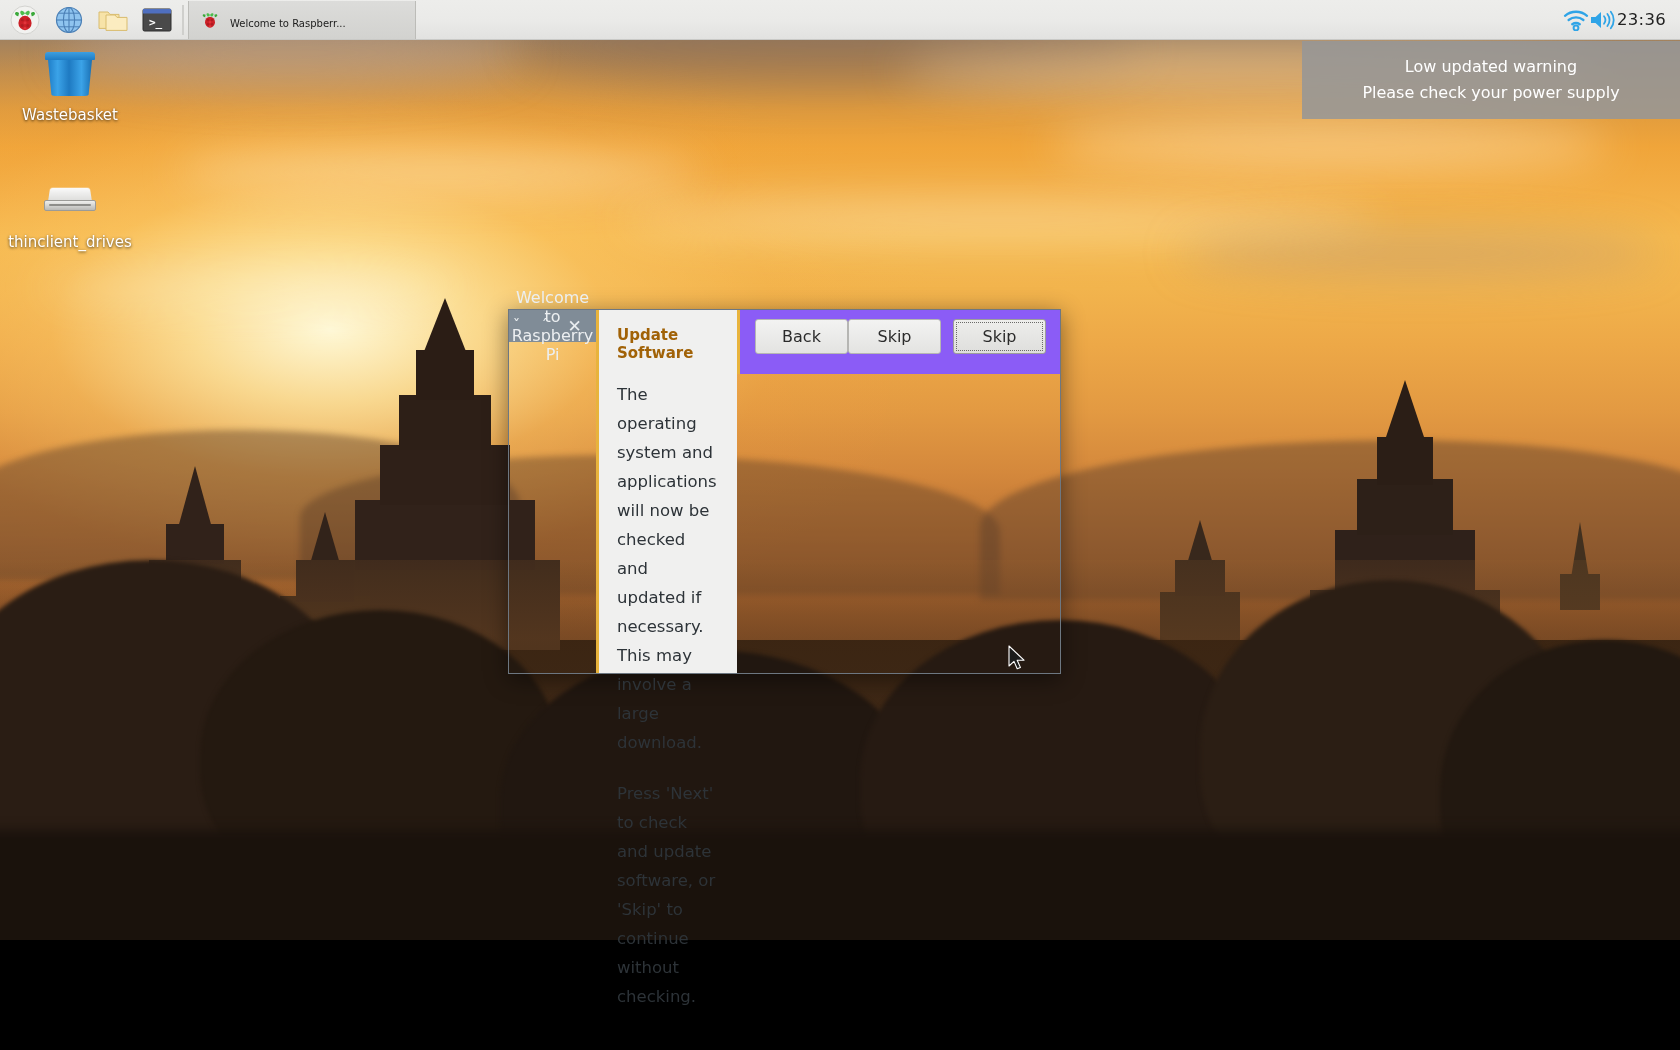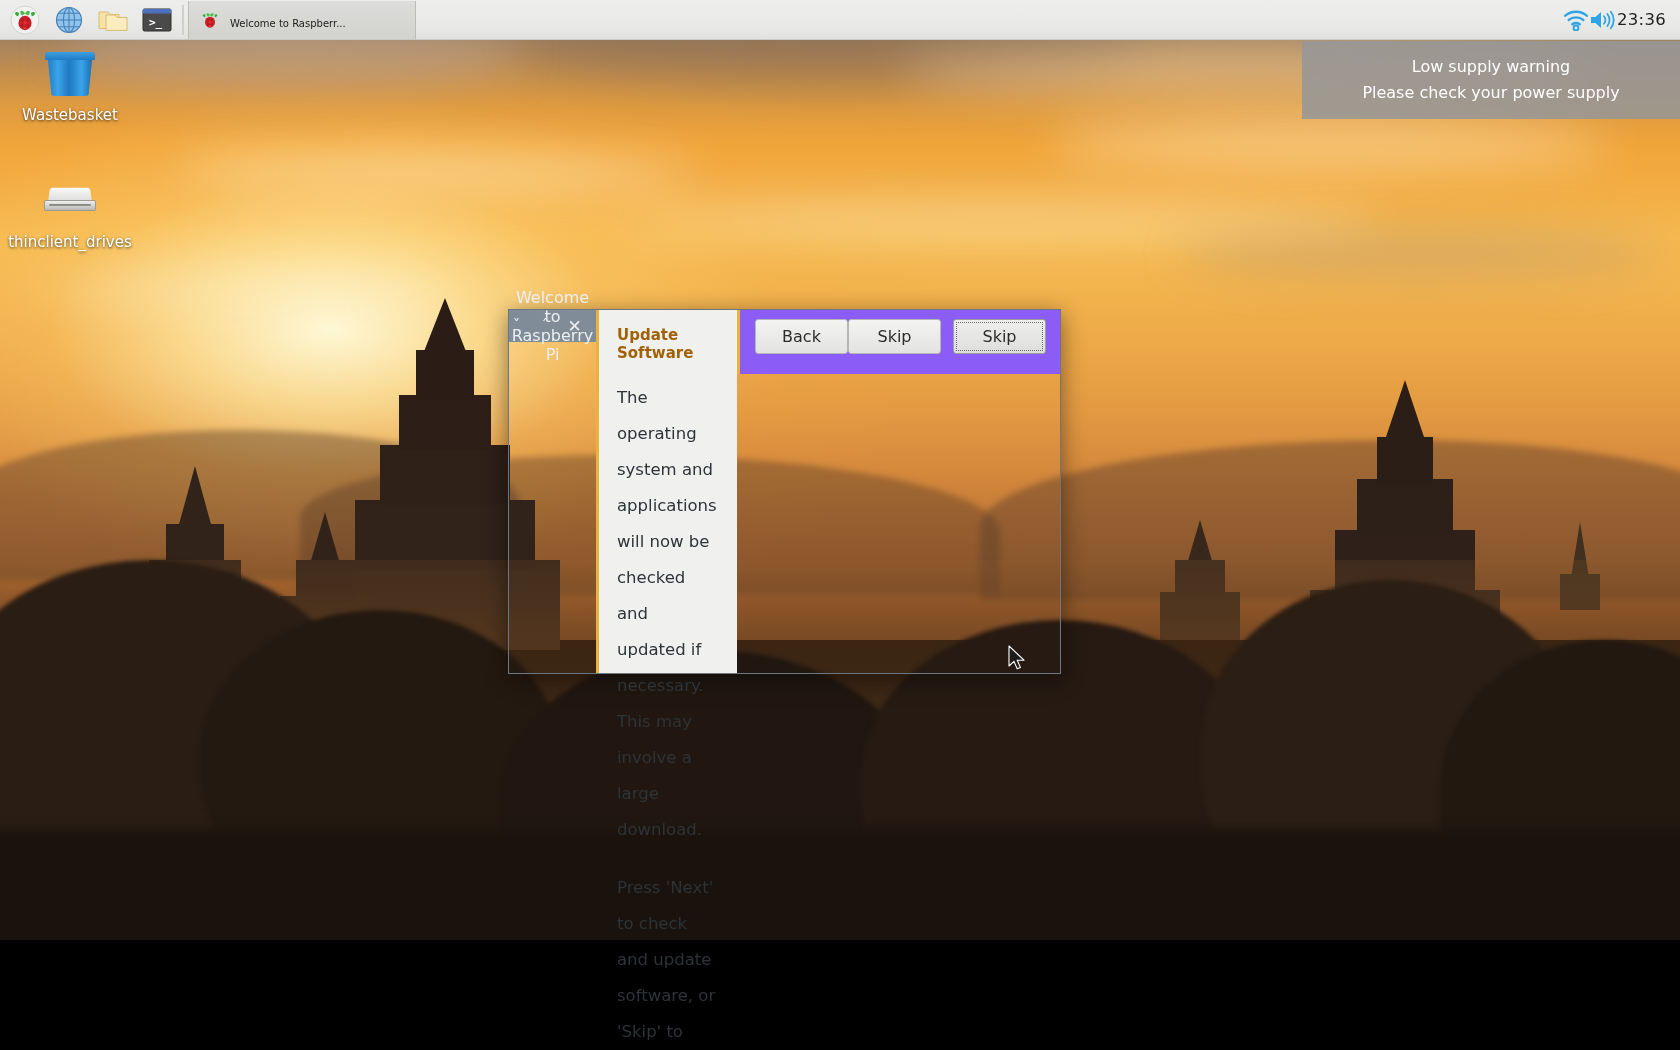--- a/index.html
+++ b/index.html
@@ -186,21 +186,21 @@
   #dlgbody {
     flex:1; background:#f0f0ef;
     border-left:3px solid #e8b33c;
     padding:16px 20px 0 18px;
     position:relative;
   }
   #dlgbody h2 {
     font-size:15px; font-weight:bold; color:#a16207; margin-bottom:18px;
   }
   #dlgbody p {
-    font-size:16.5px; line-height:36px; color:#2d3338; margin-bottom:22px;
+    font-size:16.5px; line-height:29px; color:#2d3338; margin-bottom:22px;
     max-width:495px;
   }
 
   #dlgfooter {
     height:64px; background:#8b5cf6; border-left:3px solid #e8b33c;
     display:flex; align-items:center; padding:0 14px 12px 15px;
     position:relative;
   }
   .btn {
     min-width:93px; height:35px; padding:0 16px;
@@ -391,21 +391,21 @@
       <path d="M15 7.3 A6 6 0 0 1 15 14.7" fill="none" stroke="#2fa4e7" stroke-width="1.8" stroke-linecap="round"></path>
       <path d="M18.4 5 A9.5 9.5 0 0 1 18.4 17" fill="none" stroke="#2fa4e7" stroke-width="1.8" stroke-linecap="round"></path>
       <path d="M21.8 2.8 A13 13 0 0 1 21.8 19.2" fill="none" stroke="#2fa4e7" stroke-width="1.8" stroke-linecap="round"></path>
     </svg>
 
     <span class="tb-clock">23:36</span>
   </div>
 </div>
 
 <div id="lowvolt">
-  <div>Low supply warning</div>
+  <div>Low updated warning</div>
   <div>Please check your power supply</div>
 </div>
 
 <div id="dialog">
 
   <div id="titlebar">
     <div class="ttl">Welcome to Raspberry Pi</div>
     <div class="ctrls">
       <span>ˇ</span>
       <span>ˆ</span>

